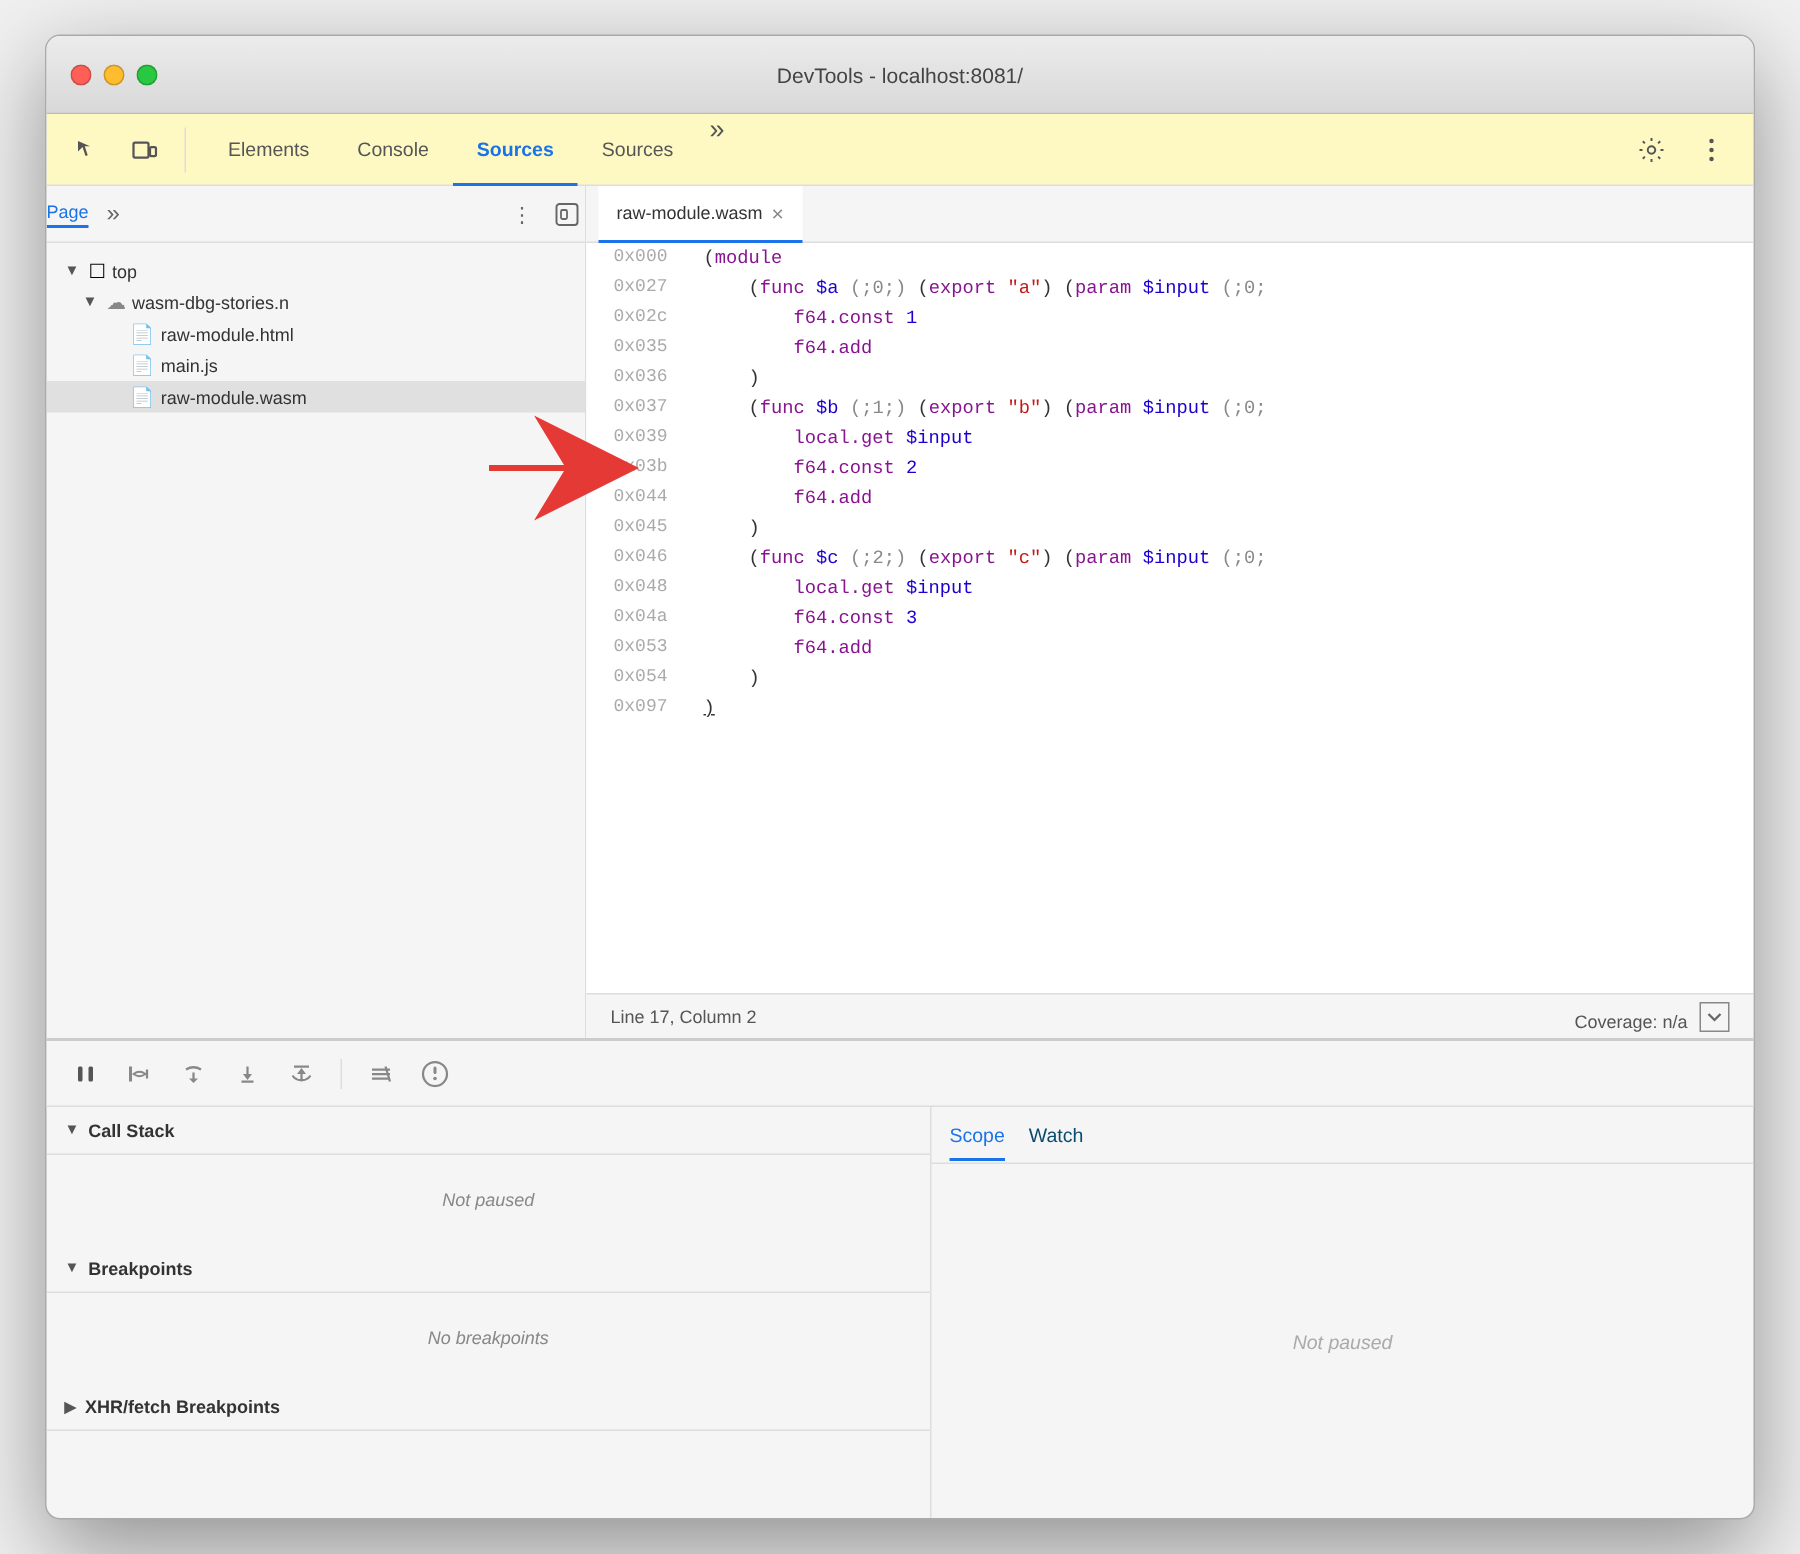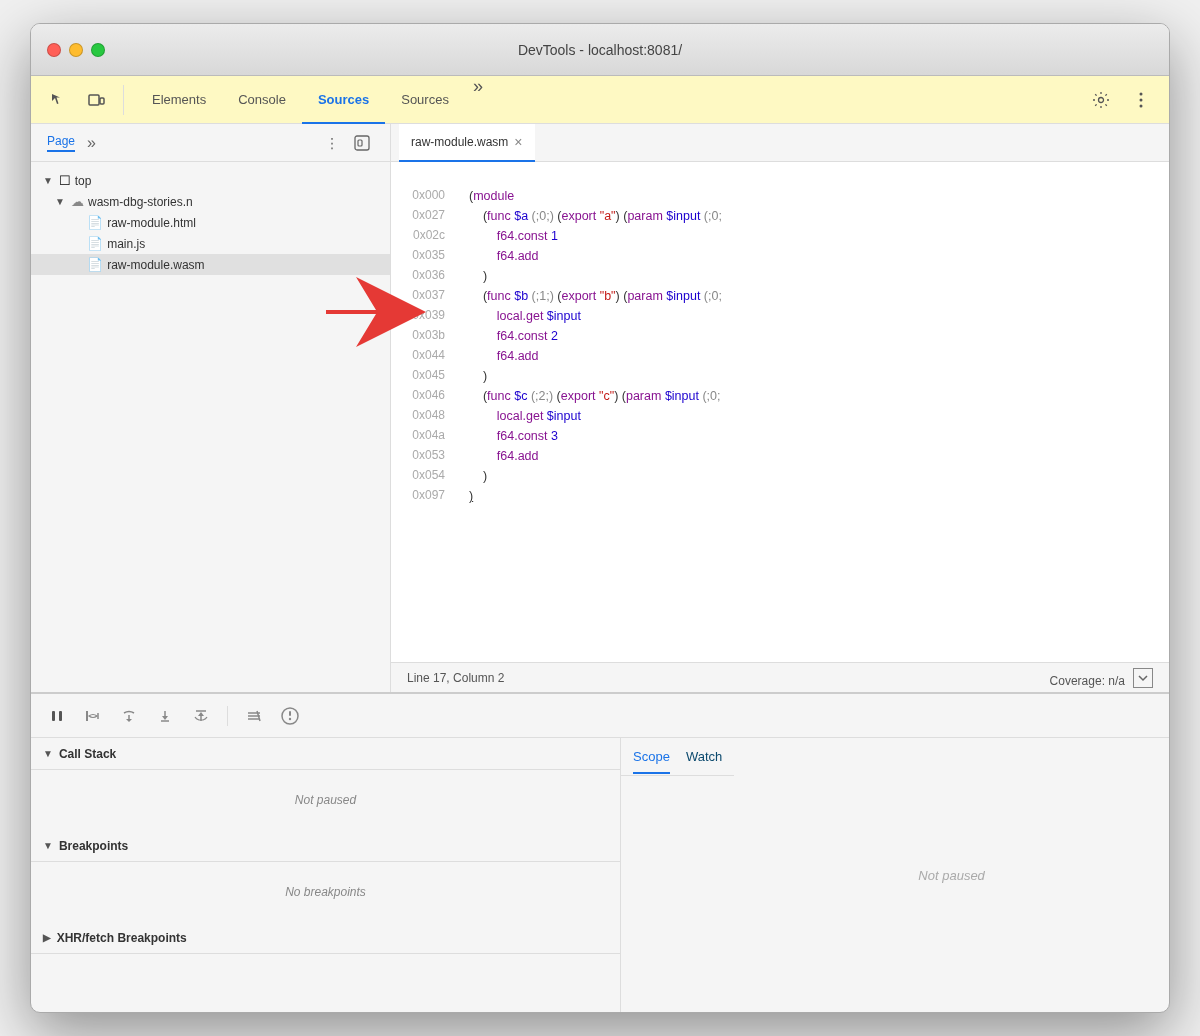--- a/index.html
+++ b/index.html
@@ -155,21 +155,21 @@
       border-right: 1px solid #ddd;
       display: flex;
       flex-direction: column;
       flex-shrink: 0;
     }
 
     .left-panel-header {
       height: 38px;
       display: flex;
       align-items: center;
-      padding: 0 16px;
+      padding: 0 0;
       border-bottom: 1px solid #ddd;
       gap: 8px;
     }
 
     .panel-tab {
       font-size: 12px;
       color: #1a73e8;
       font-weight: 500;
       border-bottom: 2px solid #1a73e8;
       padding-bottom: 2px;
@@ -277,25 +277,24 @@
     .editor-tab-close {
       font-size: 14px;
       color: #888;
       cursor: pointer;
     }
 
     
     .code-area {
       flex: 1;
       overflow: auto;
-      font-family: Liberation Sans, sans-serif;
+      font-family: Liberation Mono, monospace;
       font-size: 12.5px;
       line-height: 1.6;
       background: #fff;
-      margin-top: 24px;
     }
 
     .code-table {
       width: 100%;
       border-collapse: collapse;
     }
 
     .line-num {
       color: #aaa;
       text-align: right;
@@ -400,21 +399,21 @@
       width: 590px;
       border-right: 1px solid #ddd;
       display: flex;
       flex-direction: column;
       flex-shrink: 0;
     }
 
     .right-bottom {
       flex: 1;
       display: flex;
-      flex-direction: row;
+      flex-direction: column;
     }
 
     .bottom-section-header {
       height: 32px;
       display: flex;
       align-items: center;
       padding: 0 12px;
       border-bottom: 1px solid #ddd;
       font-size: 12px;
       font-weight: 600;

